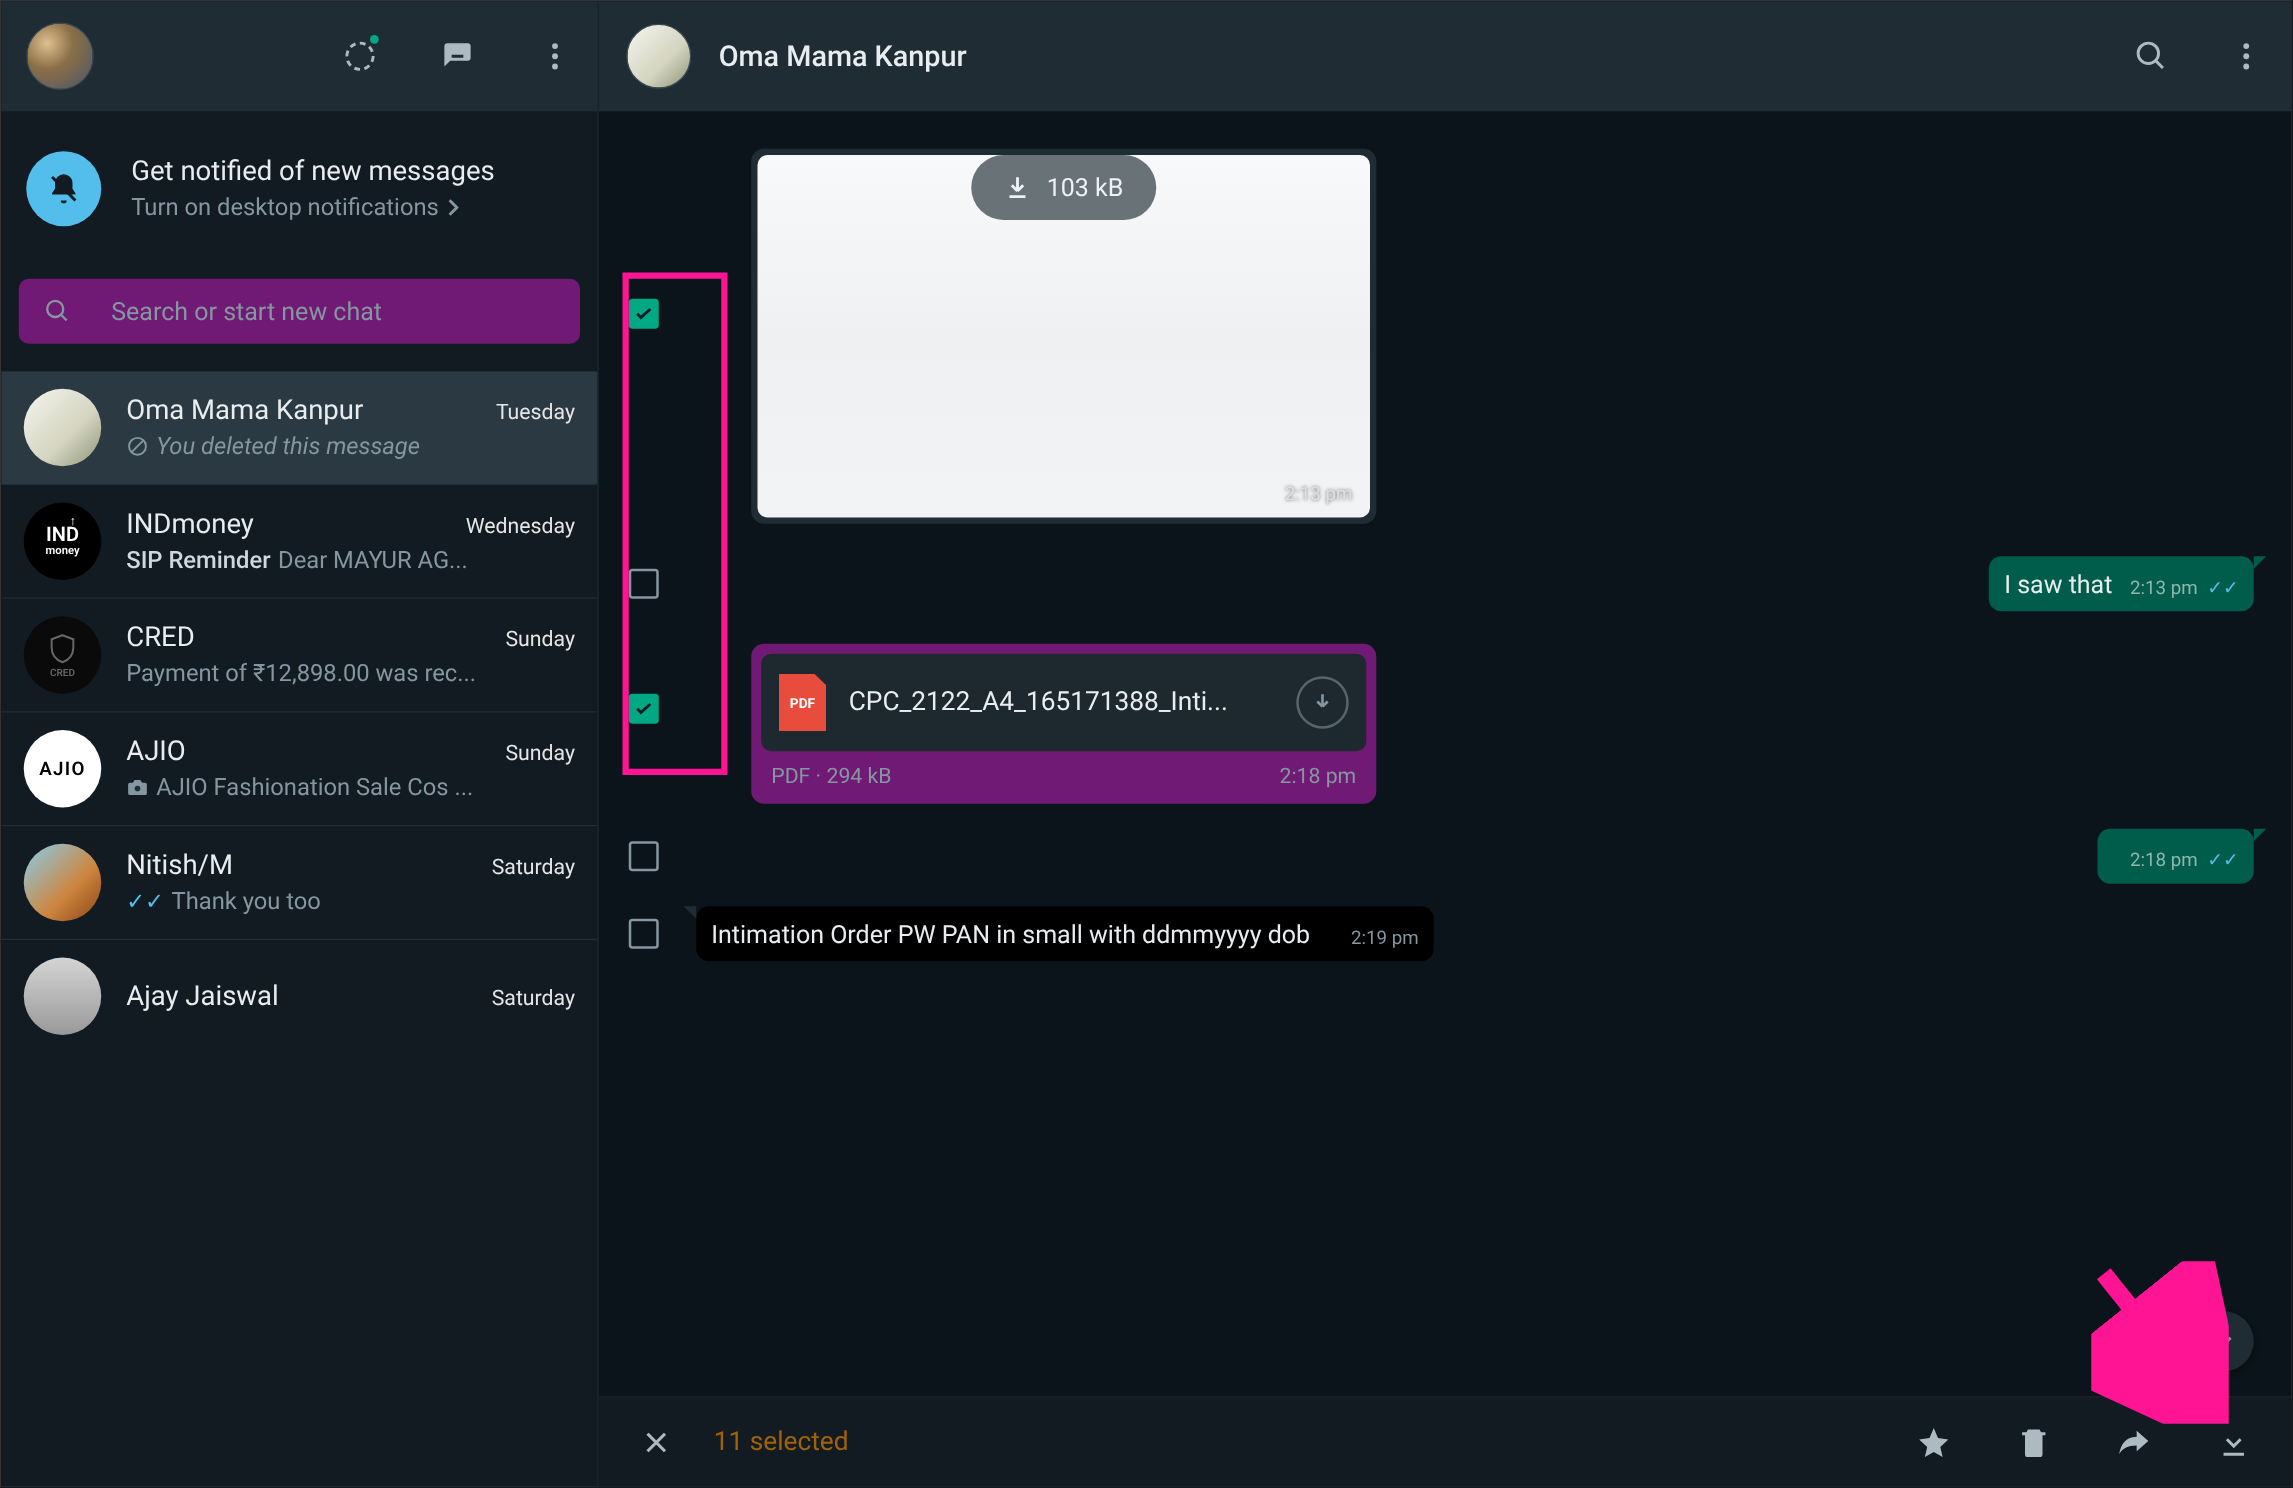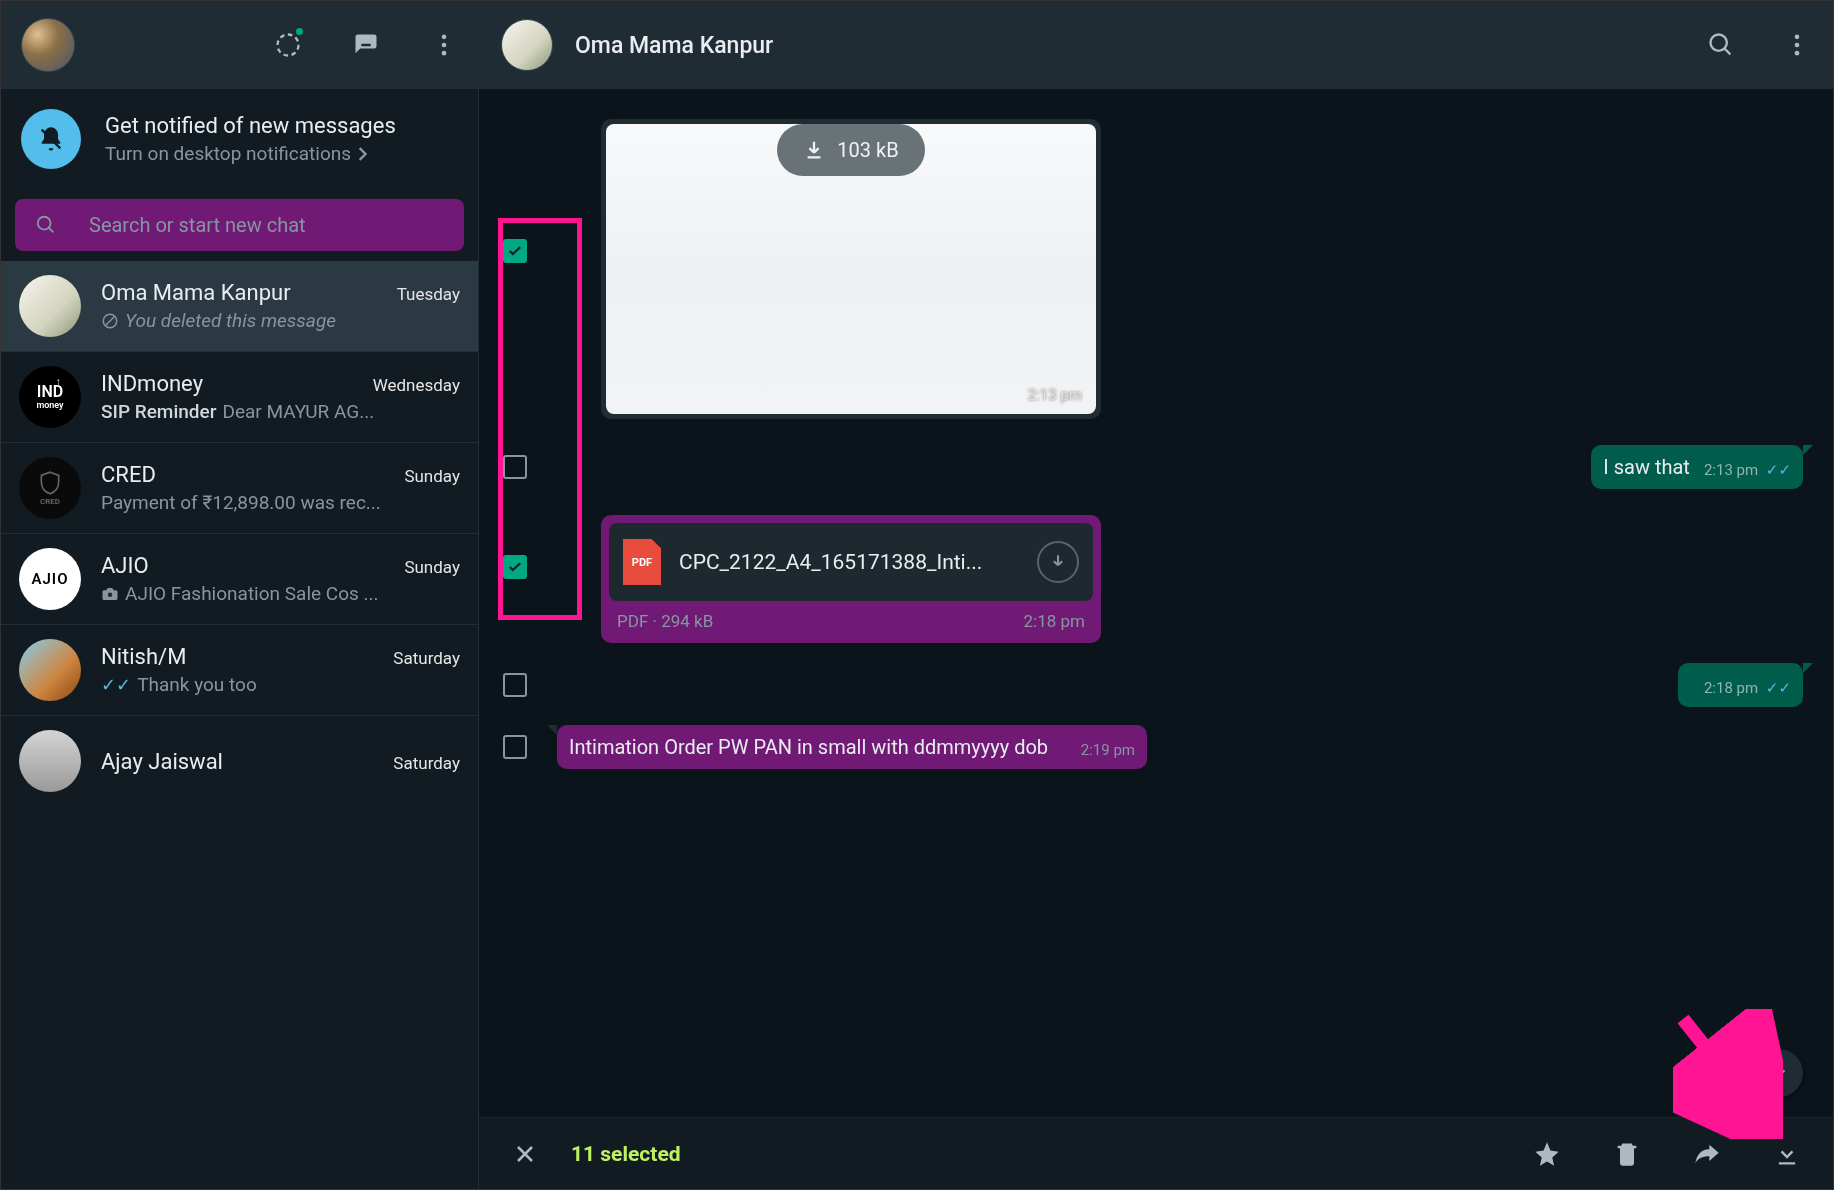--- a/index.html
+++ b/index.html
@@ -1,21 +1,21 @@
 <!DOCTYPE html>
 <html><head>
 <meta charset="utf-8">
 <style>
 * { margin: 0; padding: 0; box-sizing: border-box; font-family: -apple-system, BlinkMacSystemFont, "Segoe UI", Roboto, Helvetica, Arial, sans-serif; }
 body { background: #0b141a; width: 1834px; height: 1190px; overflow: hidden; position: relative; }
 
 .app { display: flex; width: 100%; height: 100%; border: 1px solid #333; }
 
 
-.left-panel { width: 478px; background: #111b21; display: flex; flex-direction: column; border-right: 1px solid #222d34; }
+.left-panel { width: 478px; background: #111b21; display: flex; flex-direction: column; border-right: 1px solid #222d34; gap: 12px; }
 
 .left-header { height: 88px; display: flex; align-items: center; padding: 0 20px; background: #202c33; }
 .avatar { width: 54px; height: 54px; border-radius: 50%; background: linear-gradient(135deg,#8fbc8f 0%, #6b8e6b 40%, #2e5128 100%); border: 1px solid #3a4a55; }
 .avatar.photo { background: radial-gradient(circle at 30% 30%, #e0c090 0%, #8b6f47 40%, #4a5568 100%); }
 .left-header-icons { margin-left: auto; display: flex; gap: 50px; align-items: center; color: #aebac1; }
 .icon-btn { width: 28px; height: 28px; display: flex; align-items: center; justify-content: center; cursor: pointer; color: #aebac1; }
 .icon-btn svg { width: 100%; height: 100%; }
 
 .status-ring { position: relative; }
 .status-ring::after { content: ''; position: absolute; top: -3px; right: -1px; width: 7px; height: 7px; background: #00a884; border-radius: 50%; }
@@ -61,21 +61,21 @@
 
 .msg-row { display: flex; align-items: center; padding: 8px 30px 8px 24px; gap: 30px; }
 .msg-row.start { align-items: flex-start; }
 .checkbox { width: 24px; height: 24px; border: 2.5px solid #8696a0; border-radius: 3px; flex-shrink: 0; display: flex; align-items: center; justify-content: center; }
 .checkbox.checked { background: #00a884; border-color: #00a884; }
 .checkbox.checked svg { color: #111b21; width: 18px; height: 18px; }
 
 .highlight-box { position: absolute; left: 498px; top: 218px; width: 84px; height: 402px; border: 5px solid #ff1493; pointer-events: none; z-index: 100; }
 
 .bubble { border-radius: 10px; padding: 10px 12px; position: relative; max-width: 680px; }
-.bubble.in { background: #701a75; color: #e9edef; }
+.bubble.in { background: #000000; color: #e9edef; }
 .bubble.out { background: #005c4b; color: #e9edef; margin-left: auto; }
 .bubble .time { color: #8696a0; font-size: 15px; float: right; margin-left: 14px; margin-top: 6px; }
 .bubble.out .time { color: #91b5ae; }
 .bubble .ticks { color: #53bdeb; margin-left: 4px; }
 .bubble .text { font-size: 20px; }
 
 .image-bubble { width: 500px; background: #202c33; border-radius: 10px; padding: 5px; margin-left: 44px; }
 .image-content { width: 100%; height: 290px; background: linear-gradient(180deg, #f8f9fa 0%, #eef0f2 50%, #f1f3f5 100%); border-radius: 8px; position: relative; display: flex; align-items: flex-start; justify-content: center; }
 .dl-badge { background: rgba(80,90,96,0.85); color: #eef2f4; padding: 14px 26px; border-radius: 40px; display: flex; align-items: center; gap: 12px; font-size: 20px; }
 .dl-badge svg { width: 22px; height: 22px; }
@@ -87,21 +87,21 @@
 .file-name { color: #e9edef; font-size: 21px; flex: 1; white-space: nowrap; overflow: hidden; text-overflow: ellipsis; }
 .file-dl { width: 42px; height: 42px; border: 2px solid #56646d; border-radius: 50%; display: flex; align-items: center; justify-content: center; color: #8696a0; }
 .file-dl svg { width: 20px; height: 20px; }
 .file-meta { display: flex; justify-content: space-between; padding: 10px 8px 4px; color: #8696a0; font-size: 17px; }
 
 .scroll-down { position: absolute; right: 30px; bottom: 20px; width: 48px; height: 48px; background: #202c33; border-radius: 50%; display: flex; align-items: center; justify-content: center; color: #8696a0; box-shadow: 0 2px 6px rgba(0,0,0,0.4); }
 .scroll-down svg { width: 22px; height: 22px; }
 
 .selection-bar { height: 72px; background: #111b21; border-top: 1px solid #222; display: flex; align-items: center; padding: 0 32px; gap: 32px; color: #aebac1; }
 .selection-bar .close-x svg { width: 24px; height: 24px; }
-.selection-count { font-size: 21px; color: #bef264; font-weight: bold; }
+.selection-count { font-size: 21px; color: #a16207; }
 .selection-actions { margin-left: auto; display: flex; gap: 52px; align-items: center; }
 .selection-actions svg { width: 28px; height: 28px; }
 
 .pink-arrow { position: absolute; right: 50px; bottom: 50px; z-index: 200; pointer-events: none; }
 
 .out-wrapper { display: flex; justify-content: center; flex: 1; }
 .in-wrapper { display: flex; flex: 1; }
 
 .tail-out::after { content: ''; position: absolute; top: 0; right: -10px; border-top: 10px solid #005c4b; border-right: 10px solid transparent; }
 .tail-in::after { content: ''; position: absolute; top: 0; left: -10px; border-top: 10px solid #202c33; border-left: 10px solid transparent; }

